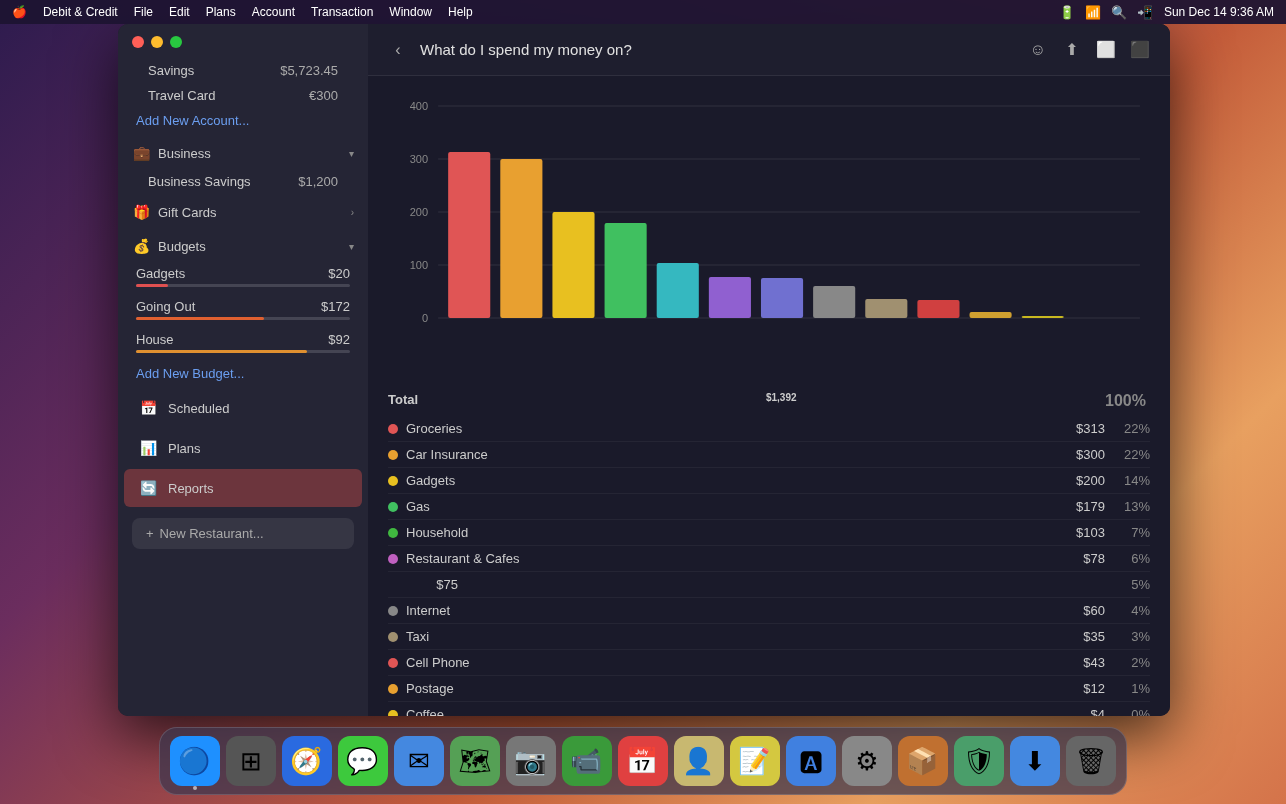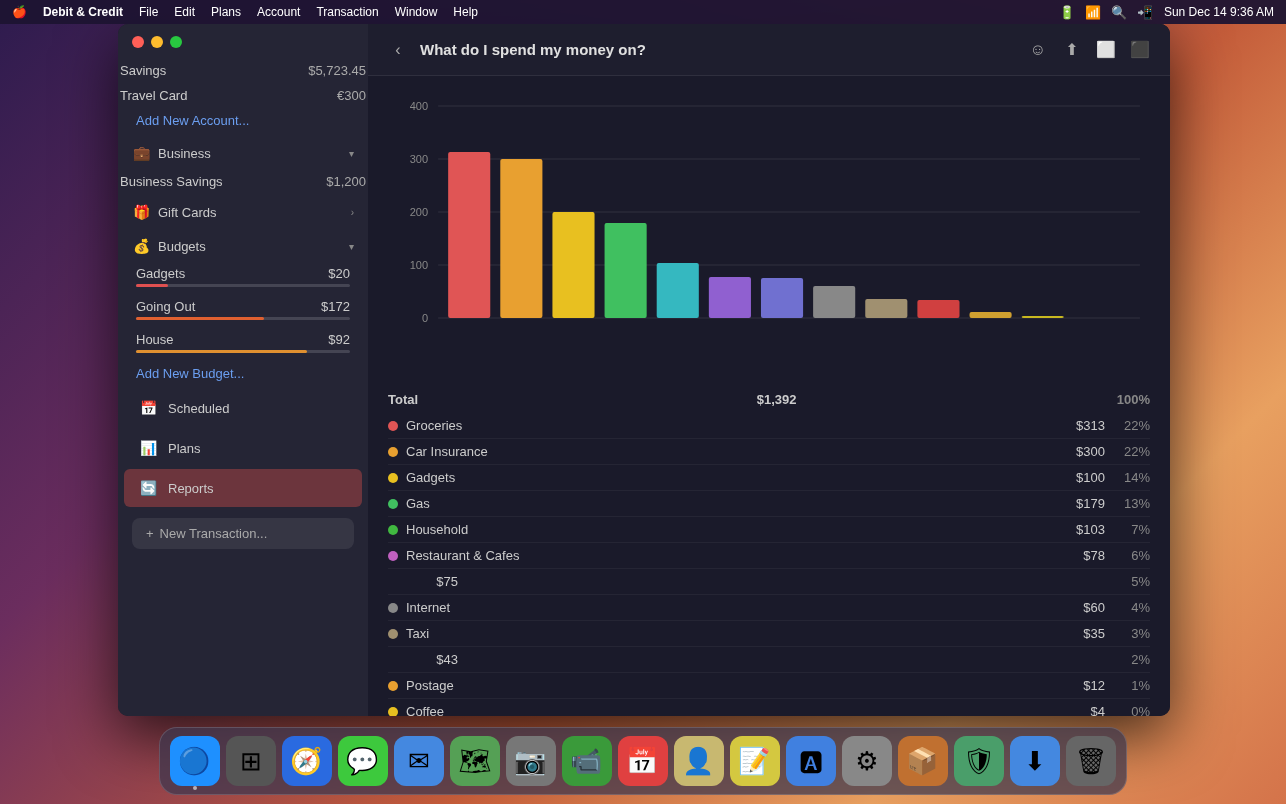--- a/index.html
+++ b/index.html
@@ -28,21 +28,21 @@
     .menubar-left {
       display: flex;
       align-items: center;
       gap: 16px;
     }
     .menubar-item {
       font-size: 12px;
       color: #fff;
       cursor: default;
     }
-    .menubar-item.bold { font-weight: 700; }
+    .menubar-item.bold { font-weight: 400; }
     .menubar-right {
       display: flex;
       align-items: center;
       gap: 10px;
     }
     .menubar-clock {
       font-size: 12px;
       color: #fff;
     }
 
@@ -88,21 +88,21 @@
     .tl-green { background: #28c840; }
 
     
     .sidebar-section {
       padding: 2px 0;
     }
     .sidebar-account-item {
       display: flex;
       justify-content: space-between;
       align-items: center;
-      padding: 5px 2px;
+      padding: 5px 30px;
       cursor: pointer;
       color: #ccc;
       font-size: 13px;
     }
     .account-value { color: #aaa; font-size: 13px; }
 
     .sidebar-group-header {
       display: flex;
       justify-content: space-between;
       align-items: center;
@@ -204,21 +204,21 @@
       display: flex;
       align-items: center;
       justify-content: space-between;
       padding: 0 16px;
       background: #1e1e2e;
       border-bottom: 1px solid rgba(255,255,255,0.08);
     }
     .toolbar-left { display: flex; align-items: center; gap: 8px; }
     .toolbar-title {
       font-size: 15px;
-      font-weight: 700;
+      font-weight: 400;
       color: #e0e0e0;
     }
     .toolbar-btn {
       width: 28px;
       height: 28px;
       border-radius: 6px;
       background: transparent;
       border: none;
       color: #aaa;
       cursor: pointer;
@@ -286,32 +286,31 @@
       display: flex;
       justify-content: space-between;
       padding: 6px 0;
     }
     .legend-total-label {
       font-size: 13px;
       color: #ccc;
       font-weight: 600;
     }
     .legend-total-amount {
-      font-size: 13px;
+      font-size: 10px;
       color: #ccc;
       font-weight: 600;
       min-width: 70px;
       text-align: right;
     }
     .legend-total-pct {
-      font-size: 13px;
+      font-size: 16px;
       color: #888;
       font-weight: 600;
       min-width: 45px;
-      text-align: right;
     }
 
     
     .dock {
       position: absolute;
       bottom: 0;
       left: 0;
       right: 0;
       height: 82px;
       display: flex;
@@ -488,21 +487,21 @@
       <div class="nav-icon">📊</div>
       <span>Plans</span>
     </div>
     <div class="sidebar-nav-item active">
       <div class="nav-icon">🔄</div>
       <span>Reports</span>
     </div>
 
     <div class="new-transaction-btn">
       <span>+</span>
-      <span>New Transaction...</span>
+      <span>New Restaurant...</span>
     </div>
   </div>
 
   <div class="main-content">
 
     <div class="main-toolbar">
       <div class="toolbar-left">
         <button class="toolbar-btn">‹</button>
         <span class="toolbar-title">What do I spend my money on?</span>
       </div>
@@ -579,21 +578,21 @@
       <span class="legend-name">Car Insurance</span>
     </div>
     <span class="legend-amount">$300</span>
     <span class="legend-pct">22%</span>
   </div>
             <div class="legend-row">
     <div class="legend-label-group">
       <div class="legend-dot" style="background:#e8c020;"></div>
       <span class="legend-name">Gadgets</span>
     </div>
-    <span class="legend-amount">$100</span>
+    <span class="legend-amount">$200</span>
     <span class="legend-pct">14%</span>
   </div>
             <div class="legend-row">
     <div class="legend-label-group">
       <div class="legend-dot" style="background:#40c060;"></div>
       <span class="legend-name">Gas</span>
     </div>
     <span class="legend-amount">$179</span>
     <span class="legend-pct">13%</span>
   </div>
@@ -627,20 +626,24 @@
   </div>
             <div class="legend-row">
     <div class="legend-label-group">
       <div class="legend-dot" style="background:#a09070;"></div>
       <span class="legend-name">Taxi</span>
     </div>
     <span class="legend-amount">$35</span>
     <span class="legend-pct">3%</span>
   </div>
             <div class="legend-row">
+    <div class="legend-label-group">
+      <div class="legend-dot" style="background:#e05555;"></div>
+      <span class="legend-name">Cell Phone</span>
+    </div>
     <span class="legend-amount">$43</span>
     <span class="legend-pct">2%</span>
   </div>
             <div class="legend-row">
     <div class="legend-label-group">
       <div class="legend-dot" style="background:#e8a030;"></div>
       <span class="legend-name">Postage</span>
     </div>
     <span class="legend-amount">$12</span>
     <span class="legend-pct">1%</span>

